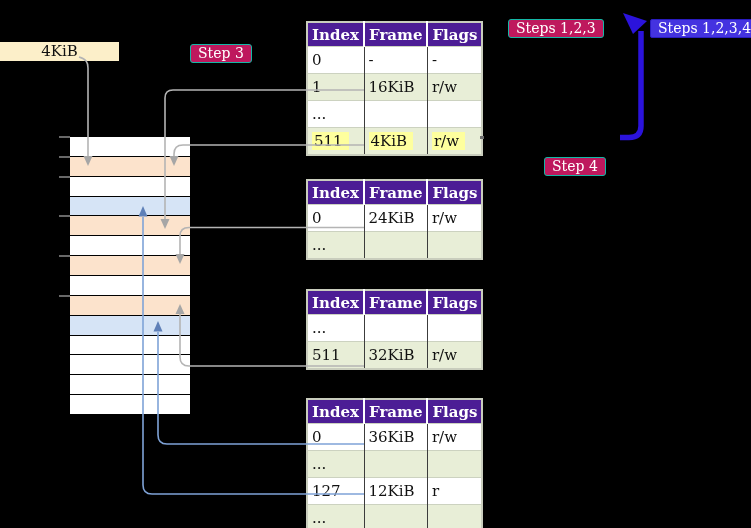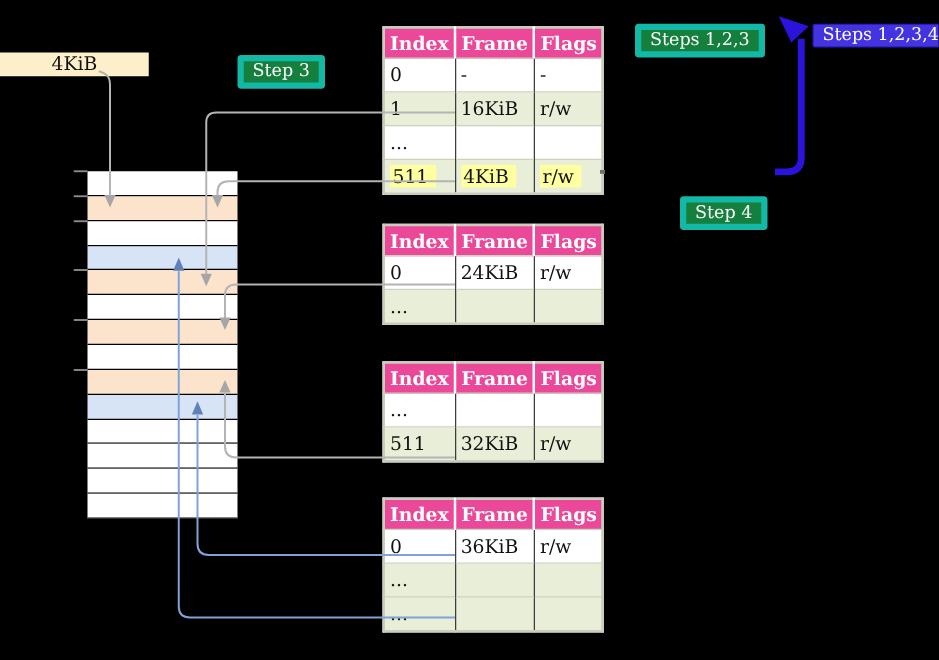--- a/index.html
+++ b/index.html
@@ -2,37 +2,37 @@
 <html><head>
 <meta charset="utf-8">
 <style>
   html,body{margin:0;padding:0;background:#000;}
   #stage{position:relative;width:751px;height:528px;background:#000;overflow:hidden;
          font-family:"DejaVu Serif", "Liberation Serif", serif;}
 
   
   .tag{position:absolute;color:#fff;font-size:14px;line-height:17px;padding:0 7px;
        border-radius:3px;white-space:nowrap;}
-  .tag.red{background:#15803d;border:5px solid #14b8a6;text-align:right;}
+  .tag.red{background:#be185d;border:1px solid #14b8a6;text-align:right;}
   .tag.blue{background:#4433e0;border:1px solid #2a1cc0;border-radius:2px;}
 
   #page-size-box{position:absolute;left:0;top:42px;width:119px;height:19px;
        background:#fcefc9;color:#111;font-size:15px;line-height:19px;text-align:center;}
 
   
   #memory-stack{position:absolute;left:70px;top:137px;width:120px;height:278px;background:#000;}
   .mem-row{height:18.86px;border-bottom:1px solid #000;}
   .mem-row.white{background:#ffffff;}
   .mem-row.peach{background:#fce3cc;}
   .mem-row.blue{background:#d6e4f6;}
 
   
   table.ptable{position:absolute;border-collapse:collapse;border:2px solid #c9cdbd;
        background:#fff;table-layout:fixed;}
-  table.ptable th{background:#ec4899;color:#fff;font-weight:bold;font-size:15px;height:23px;
+  table.ptable th{background:#4c1d95;color:#fff;font-weight:bold;font-size:15px;height:23px;
        text-align:left;padding:0 4px;}
   table.ptable th:not(:last-child){border-right:2px solid #fff;}
   table.ptable td{font-size:15px;color:#111;height:26px;padding:0 4px;vertical-align:middle;
        border-top:1px solid #ccd2c0;}
   table.ptable td:not(:last-child){border-right:1.5px solid #3c3c3c;}
   table.ptable tr.shaded td{background:#e8eed7;}
   table.ptable col.c1{width:57px;} table.ptable col.c2{width:57px;} table.ptable col.c3{width:52px;}
   .hl{background:#feff9e;padding:0 6px 0 2px;}
 
   #t1{left:306px;top:21px;} #t2{left:306px;top:179px;}
@@ -174,20 +174,25 @@
         <tr>
           <td>0</td>
           <td>36KiB</td>
           <td>r/w</td>
         </tr>
         <tr class="shaded">
           <td>...</td>
           <td></td>
           <td></td>
         </tr>
+        <tr>
+          <td>127</td>
+          <td>12KiB</td>
+          <td>r</td>
+        </tr>
         <tr class="shaded">
           <td>...</td>
           <td></td>
           <td></td>
         </tr>
       </tbody>
     </table>
 
   <svg id="overlay" viewBox="0 0 751 528">
 

